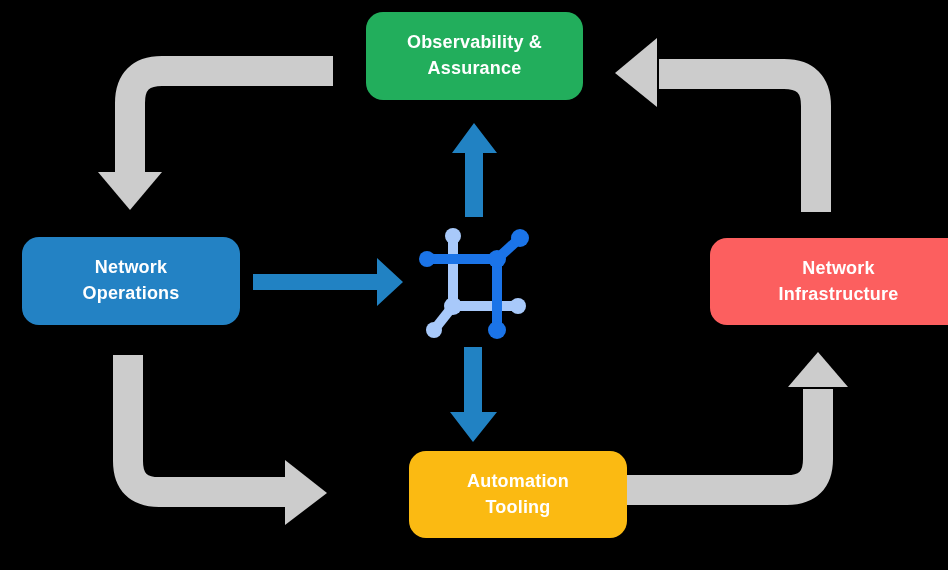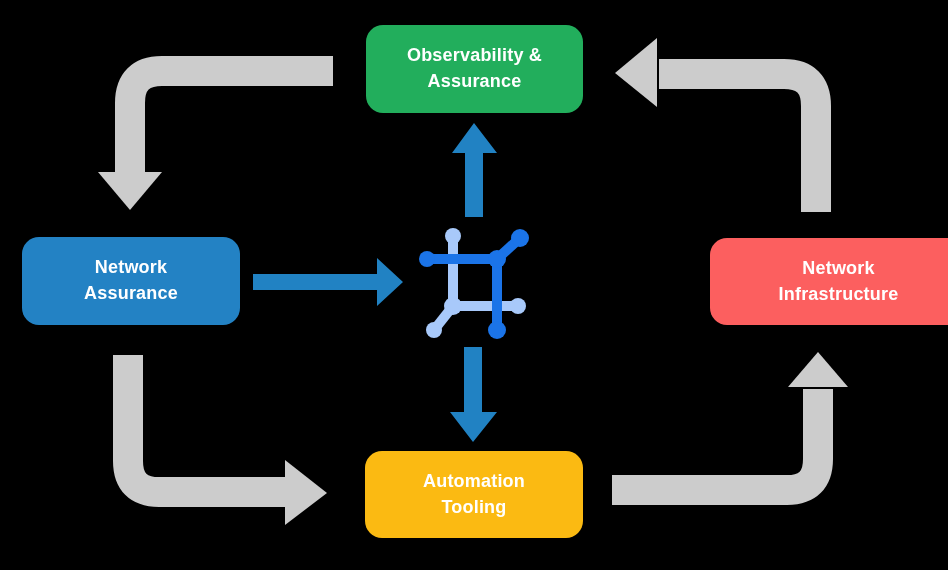--- a/index.html
+++ b/index.html
@@ -23,21 +23,21 @@
     border-radius: 17px;
     text-align: center;
   }
   .node .label {
     max-width: 155px;
     font-size: 18px;
     font-weight: 700;
     line-height: 1.42;
     letter-spacing: 0.2px;
   }
-  .node-observability { left: 366px; top: 25px;  width: 217px; height: 88px; }
+  .node-observability { left: 366px; top: 12px;  width: 217px; height: 88px; }
   .node-operations    { left: 22px;  top: 237px; width: 218px; height: 88px; }
   .node-infrastructure{ left: 710px; top: 238px; width: 257px; height: 87px; }
   .node-automation    { left: 365px; top: 451px; width: 218px; height: 87px; }
   .center-icon {
     position: absolute;
     left: 410px; top: 218px;
     width: 130px; height: 130px;
   }
 </style>
 </head>
@@ -93,24 +93,24 @@
       <circle cx="87" cy="112" r="9" fill="#1B74E8"></circle>
       <circle cx="87" cy="41" r="9" fill="#1B74E8"></circle>
     </g>
   </svg>
 
   <div class="node node-observability" style="background-color: rgb(34, 174, 92);">
     <div class="label" style="color: rgb(255, 255, 255);">Observability &amp; Assurance</div>
   </div>
 
   <div class="node node-operations" style="background-color: rgb(35, 130, 196);">
-    <div class="label" style="color: rgb(255, 255, 255);">Network Assurance</div>
+    <div class="label" style="color: rgb(255, 255, 255);">Network Operations</div>
   </div>
 
   <div class="node node-infrastructure" style="background-color: rgb(252, 95, 95);">
     <div class="label" style="color: rgb(255, 255, 255);">Network Infrastructure</div>
   </div>
 
-  <div class="node node-automation" style="background-color: rgb(251, 186, 18);">
+  <div class="node node-automation" style="background-color: rgb(251, 186, 18); margin-left: 44px;">
     <div class="label" style="color: rgb(255, 255, 255);">Automation Tooling</div>
   </div>
 
 </div>
 
 </body></html>

